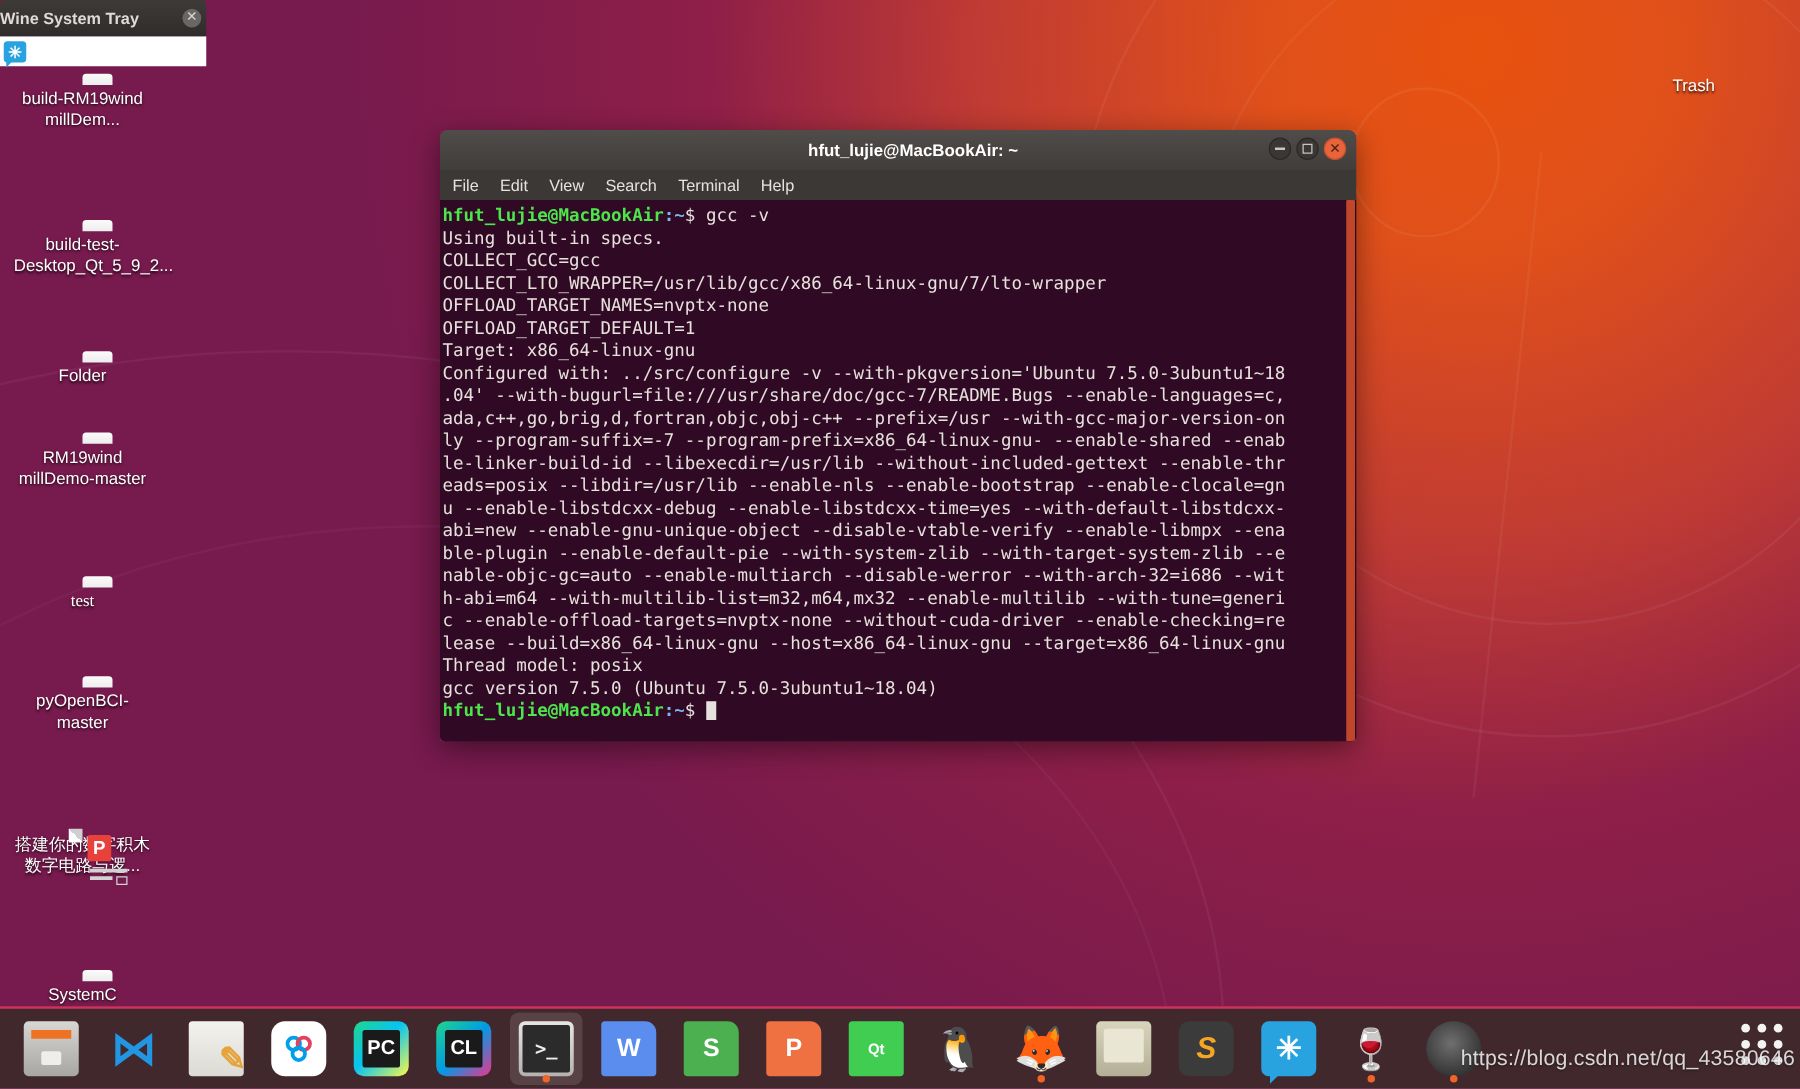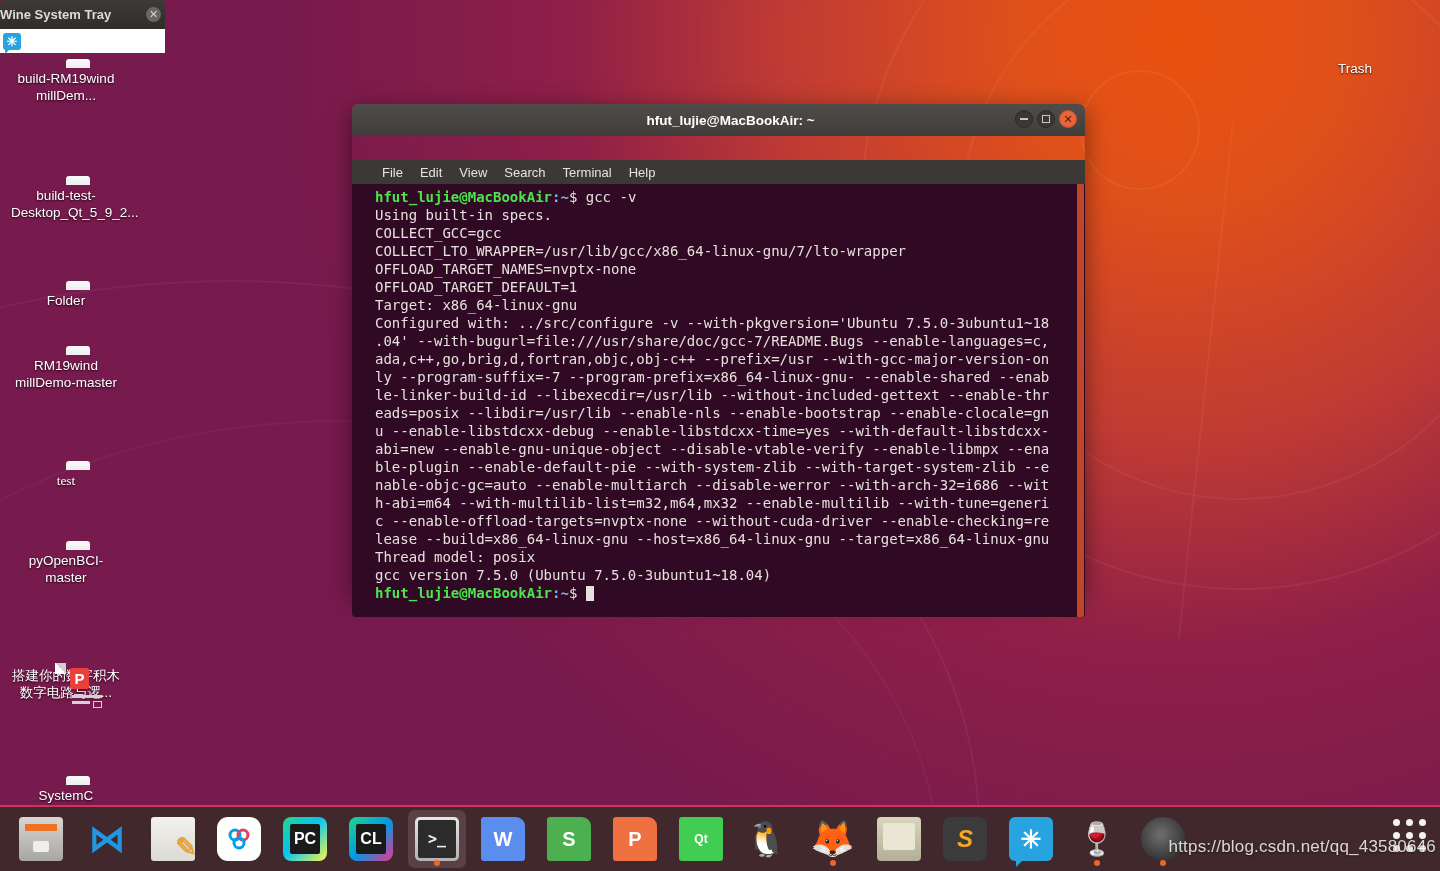--- a/index.html
+++ b/index.html
@@ -112,41 +112,41 @@
   #terminal .title { color: #ffffff; font-size: 13.5px; font-weight: bold; }
   #terminal .wbtns { position: absolute; right: 8px; top: 6px; display: flex; gap: 4px; }
   .wbtn { width: 18px; height: 18px; border-radius: 50%; background: #3b3735;
           border: 1px solid #2c2927; display:flex; align-items:center; justify-content:center; }
   .wbtn span { display:block; }
   .wb-min span { width: 8px; height: 2px; background: #c9c5c3; }
   .wb-max span { width: 8px; height: 8px; border: 1.5px solid #c9c5c3; }
   .wb-close { background: #e9643b; border-color: #c8512d; color: #4a2014; font-size: 11px; line-height: 1; }
   #terminal .menubar {
     height: 24px; background: #3c3836; display: flex; align-items: center;
-    padding-left: 30px; gap: 17px; margin-top: 24px;
+    padding-left: 10px; gap: 17px;
   }
   #terminal .menubar span { color: #e6e2e0; font-size: 13px; }
   #terminal .body {
     height: 433px; background: #300a24; position: relative; overflow: hidden;
     border-radius: 0 0 4px 4px;
   }
   #terminal .scrollbar {
     position: absolute; right: 0; top: 0; width: 9px; height: 100%;
     background: #300a24;
   }
   #terminal .scrollbar .thumb {
     position: absolute; right: 1px; top: 0; width: 7px; height: 100%;
     background: #c0462a; border-radius: 1px;
   }
   #term-lines {
     padding: 4px 12px 0 1px; font-family: "DejaVu Sans Mono", monospace;
     font-size: 14px; line-height: 18px; color: #e6e1dc; white-space: pre;
     padding-left: 1px;
   }
-  #term-lines .ln { padding-left: 1px; margin-left: 21px; }
+  #term-lines .ln { padding-left: 1px; }
   .c-green { color: #4ce64c; font-weight: bold; }
   .c-blue  { color: #7db6e8; font-weight: bold; }
   .c-white { color: #e6e1dc; }
   .cursor { display:inline-block; width: 8px; height: 15px; background:#e6e1dc; vertical-align:-3px; }
 
   
   #taskbar {
     position: absolute; left: 0; bottom: 0; width: 1440px; height: 66px;
     background: #41282d; border-top: 2px solid #d0315f;
     display: flex; align-items: center; padding-left: 8px; gap: 0px;

